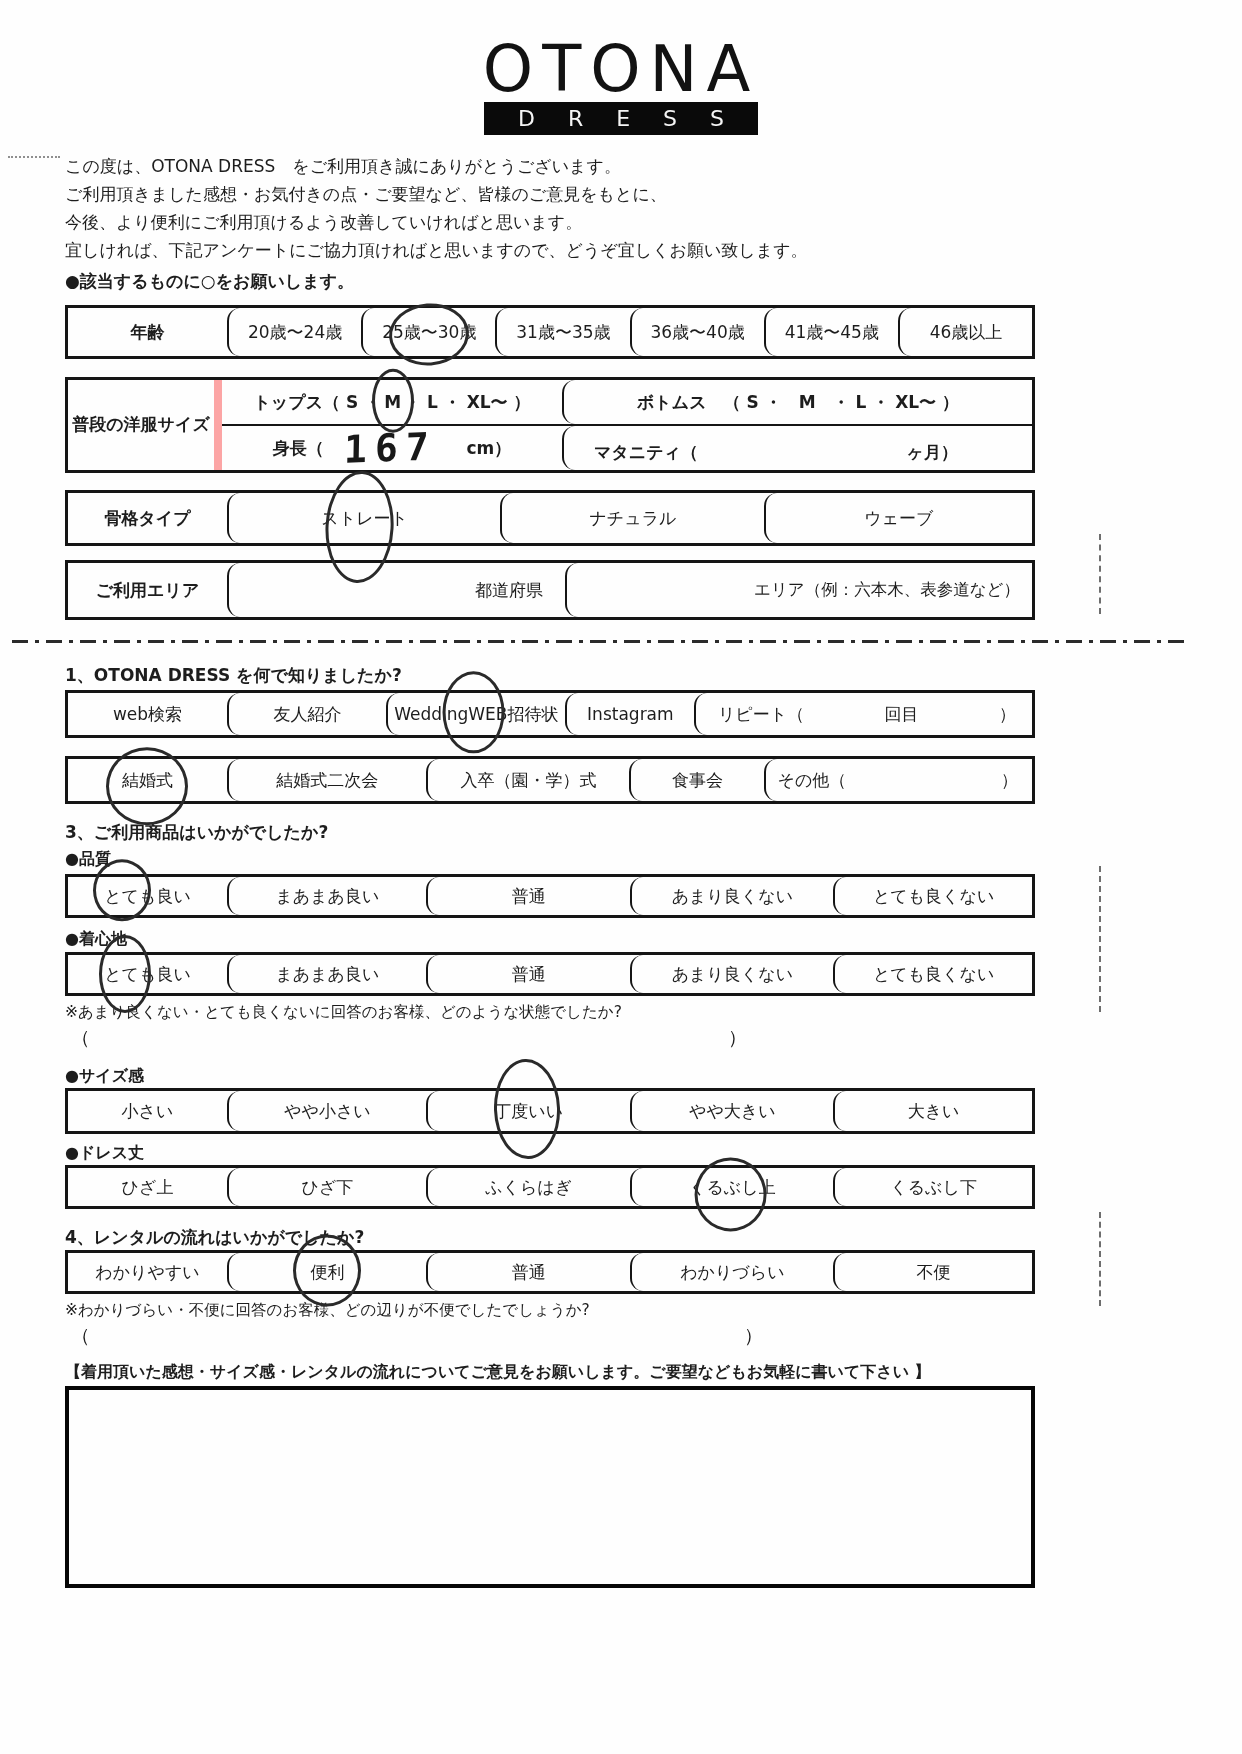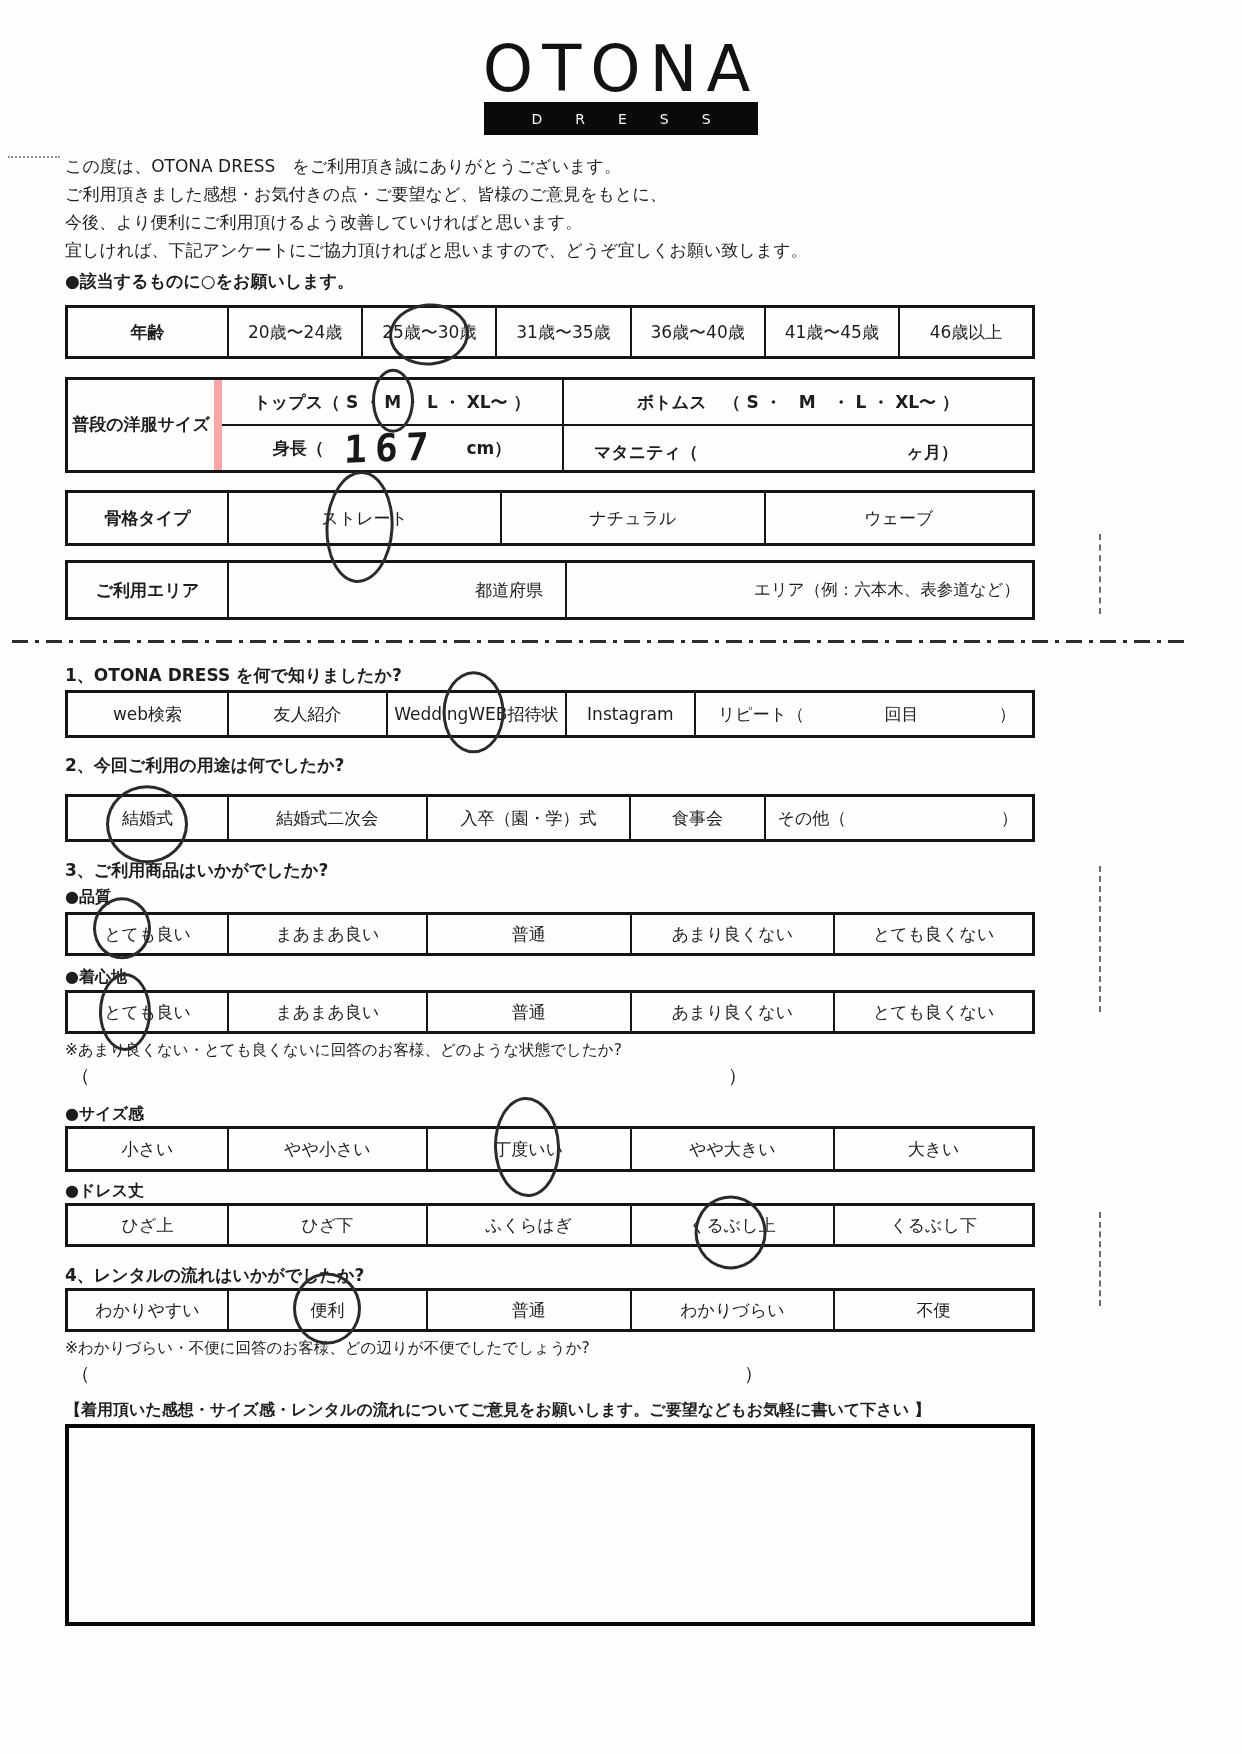--- a/index.html
+++ b/index.html
@@ -3,33 +3,33 @@
 <meta charset="utf-8">
 <style>
   html,body{margin:0;padding:0;background:#e8e8e8;}
   .sheet{position:relative;width:1242px;height:1754px;background:#fefefe;overflow:hidden;
          font-family:"DejaVu Sans","Liberation Sans",sans-serif;color:#1d1d1d;}
   
   .logo-wrap{position:absolute;top:38px;left:0;width:1242px;display:flex;flex-direction:column;align-items:center;}
   .logo-title{font-size:64px;line-height:62px;letter-spacing:9px;font-weight:400;color:#121212;}
   .logo-bar{margin-top:2px;width:274px;height:33px;background:#0a0a0a;color:#f5f5f5;
             display:flex;align-items:center;justify-content:center;
-            font-size:14px;letter-spacing:33px;text-indent:33px;font-weight:400;}
+            font-size:22px;letter-spacing:33px;text-indent:33px;font-weight:400;}
   
   .content{position:absolute;left:65px;top:152px;width:970px;}
   .intro{font-size:17px;line-height:28px;}
   .instruction{margin-top:6px;font-weight:bold;font-size:17px;line-height:22px;}
   .q-head{font-weight:bold;font-size:17px;line-height:22px;}
   .b-label{font-weight:bold;font-size:16px;line-height:20px;}
   .note{font-size:15.5px;line-height:21px;}
   .paren-line{display:flex;justify-content:space-between;font-size:19px;height:30px;align-items:flex-start;padding-left:6px;}
   
   .tbl{display:flex;border:3px solid #151515;box-sizing:border-box;}
   .cell{display:flex;align-items:center;justify-content:center;font-size:17px;
-        position:relative;box-sizing:border-box;}
+        position:relative;box-sizing:border-box;border-radius:13px;}
   .tbl > .cell + .cell{border-left:2px solid #151515;}
   .head{font-weight:bold;}
   .c130{width:130px}.c135{width:135px}.c160{width:160px}.c180{width:180px}
   .c200{width:200px}.c205{width:205px}.c265{width:265px}.c270{width:270px}
   .c275{width:275px}.c340{width:340px}.c470{width:470px}
   .h38{height:38px}.h40{height:40px}.h42{height:42px}.h44{height:44px}.h48{height:48px}
   .h50{height:50px}.h54{height:54px}.h88{height:88px}
   .t-age{margin-top:13px;}
   .t-size{margin-top:18px;}
   .t-skel{margin-top:17px;}
@@ -196,21 +196,20 @@
       <div class="cell c130 h42">
           <span>Instagram</span>
         </div>
       <div class="cell c340 h42 repeat-cell">
         <span>リピート（</span>
         <span>回目</span>
         <span>）</span>
       </div>
     </div>
 
-    <div class="q-head mt-q2h">2、今回ご利用の用途は何でしたか?</div>
     <div class="tbl mt-q2t">
       <div class="cell c160 h42">
         <span>結婚式</span>
         <i class="ring ring-kekkon"></i>
       </div>
       <div class="cell c200 h42">
           <span>結婚式二次会</span>
         </div>
       <div class="cell c205 h42">
           <span>入卒（園・学）式</span>

